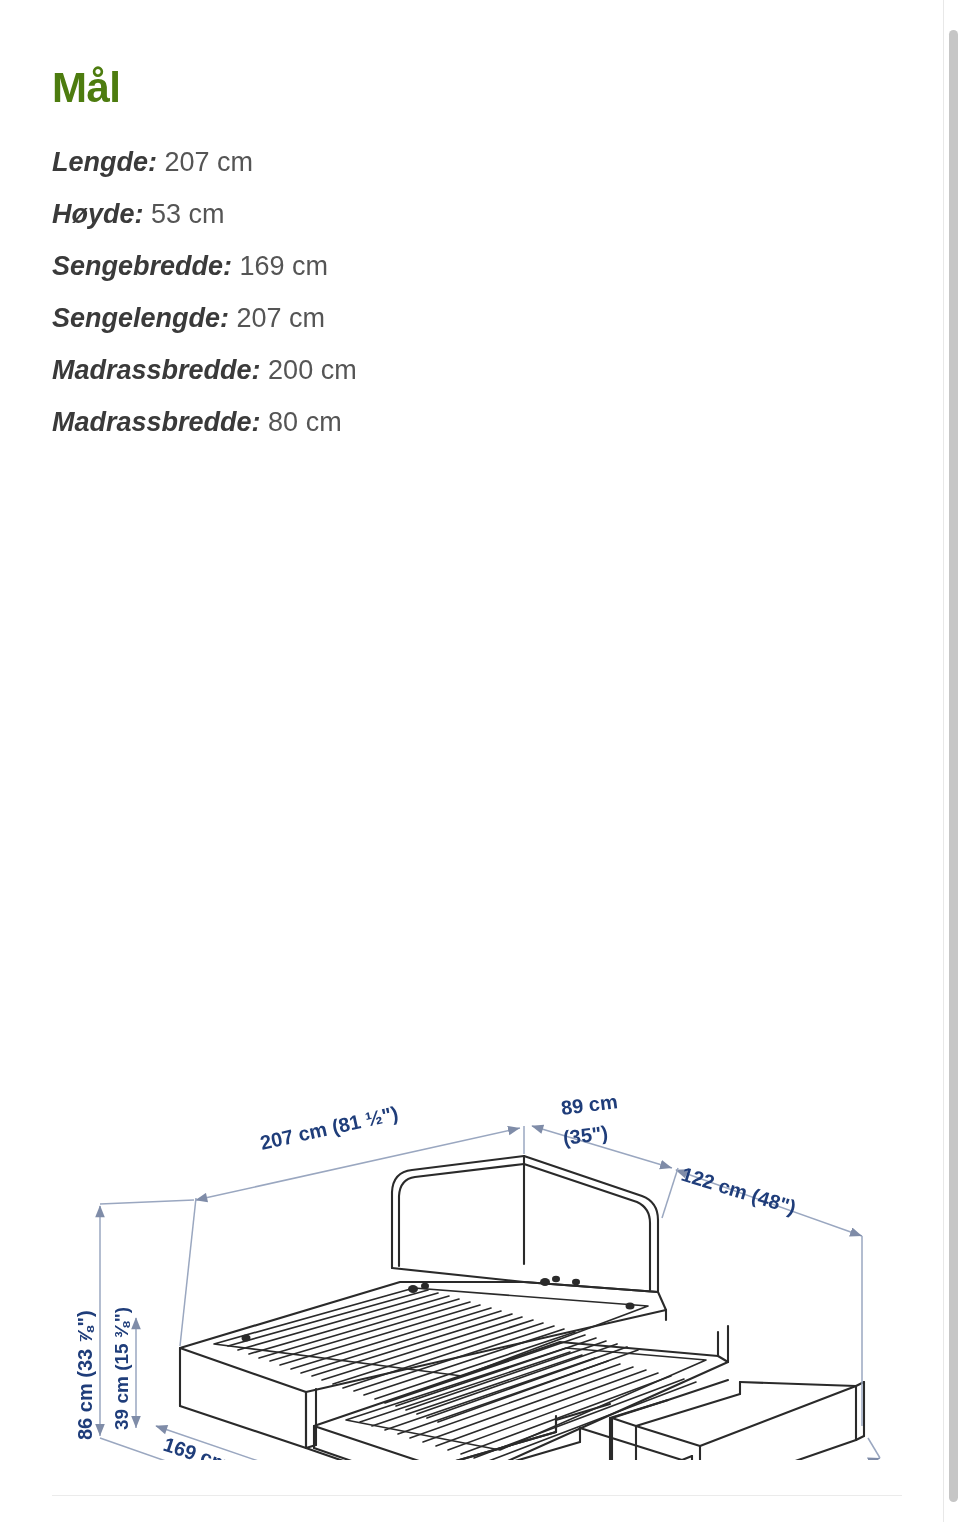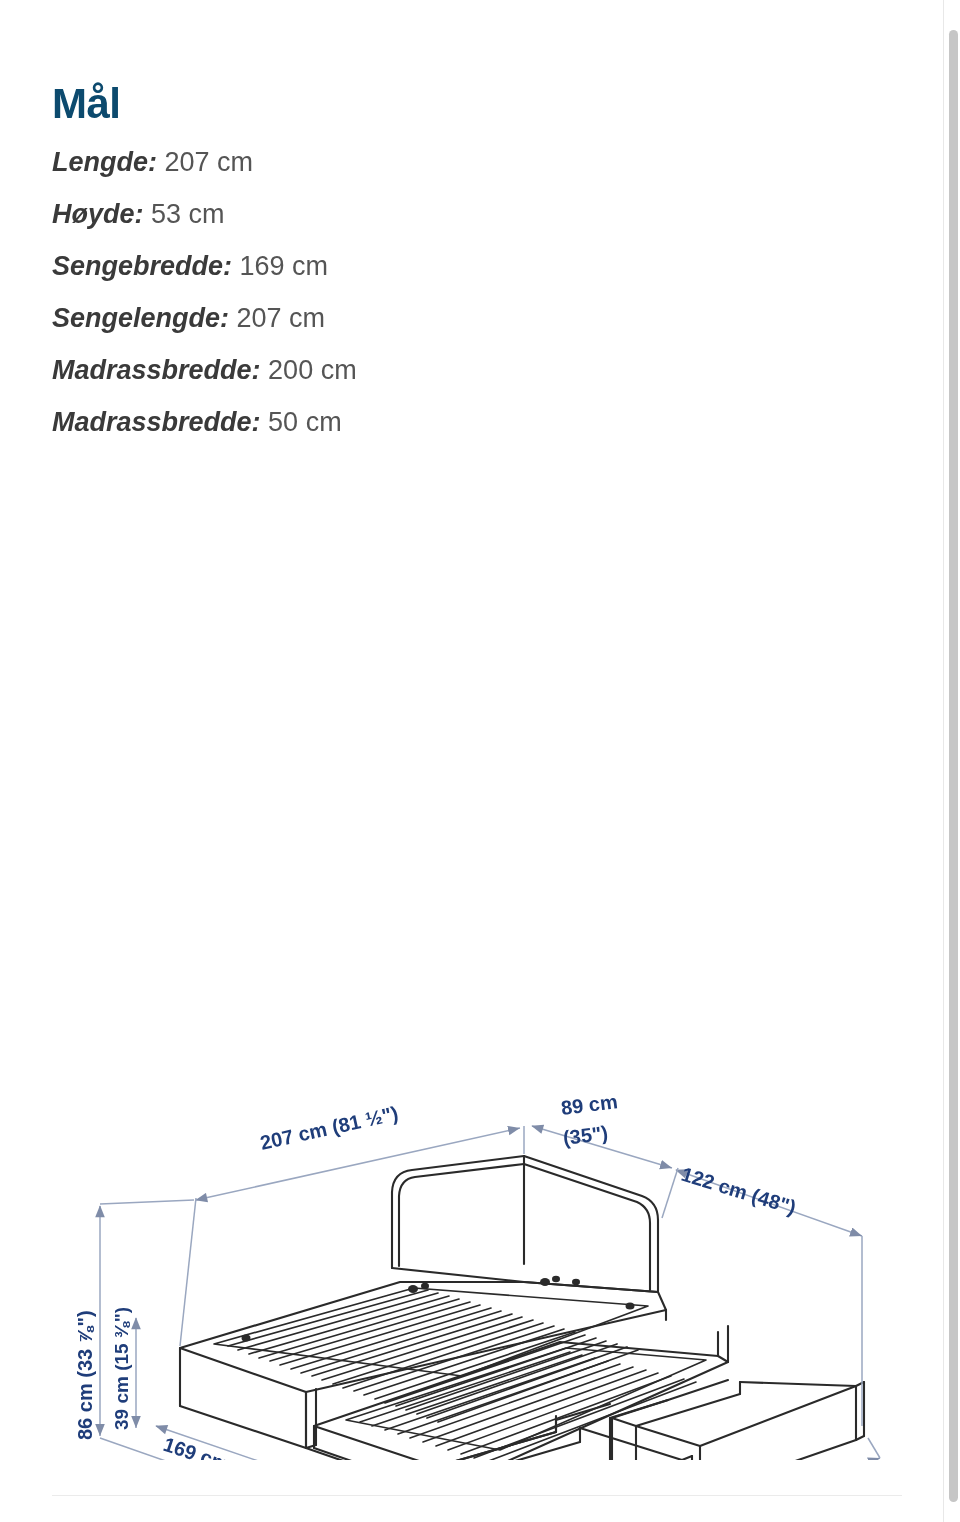--- a/index.html
+++ b/index.html
@@ -42,24 +42,24 @@
     width: 9px;
     height: 1472px;
     background: #c6c6c6;
     border-radius: 5px;
   }
 
   
   #heading {
     position: absolute;
     left: 52px;
-    top: 52px;
+    top: 36px;
     font-size: 42px;
     font-weight: bold;
-    color: #0c4a6e;
+    color: #4d7c0f;
     letter-spacing: -0.5px;
   }
 
   
   #spec-list {
     position: absolute;
     left: 52px;
     top: 136px;
     width: 700px;
   }
@@ -123,21 +123,21 @@
     <div class="spec-row">
       <span class="spec-label">Sengelengde:</span>
       <span class="spec-value">207 cm</span>
     </div>
     <div class="spec-row">
       <span class="spec-label">Madrassbredde:</span>
       <span class="spec-value">200 cm</span>
     </div>
     <div class="spec-row">
       <span class="spec-label">Madrassbredde:</span>
-      <span class="spec-value">50 cm</span>
+      <span class="spec-value">80 cm</span>
     </div>
   </div>
 
   <div id="diagram">
     <svg width="944" height="940" viewBox="0 0 944 940" xmlns="http://www.w3.org/2000/svg">
       <defs>
         <marker id="ar" markerWidth="9" markerHeight="9" refX="8" refY="3.2" orient="auto" markerUnits="strokeWidth">
           <path d="M0,0 L8,3.2 L0,6.4 z" fill="#7f8ca8"></path>
         </marker>
         <marker id="arS" markerWidth="9" markerHeight="9" refX="0.5" refY="3.2" orient="auto" markerUnits="strokeWidth">

